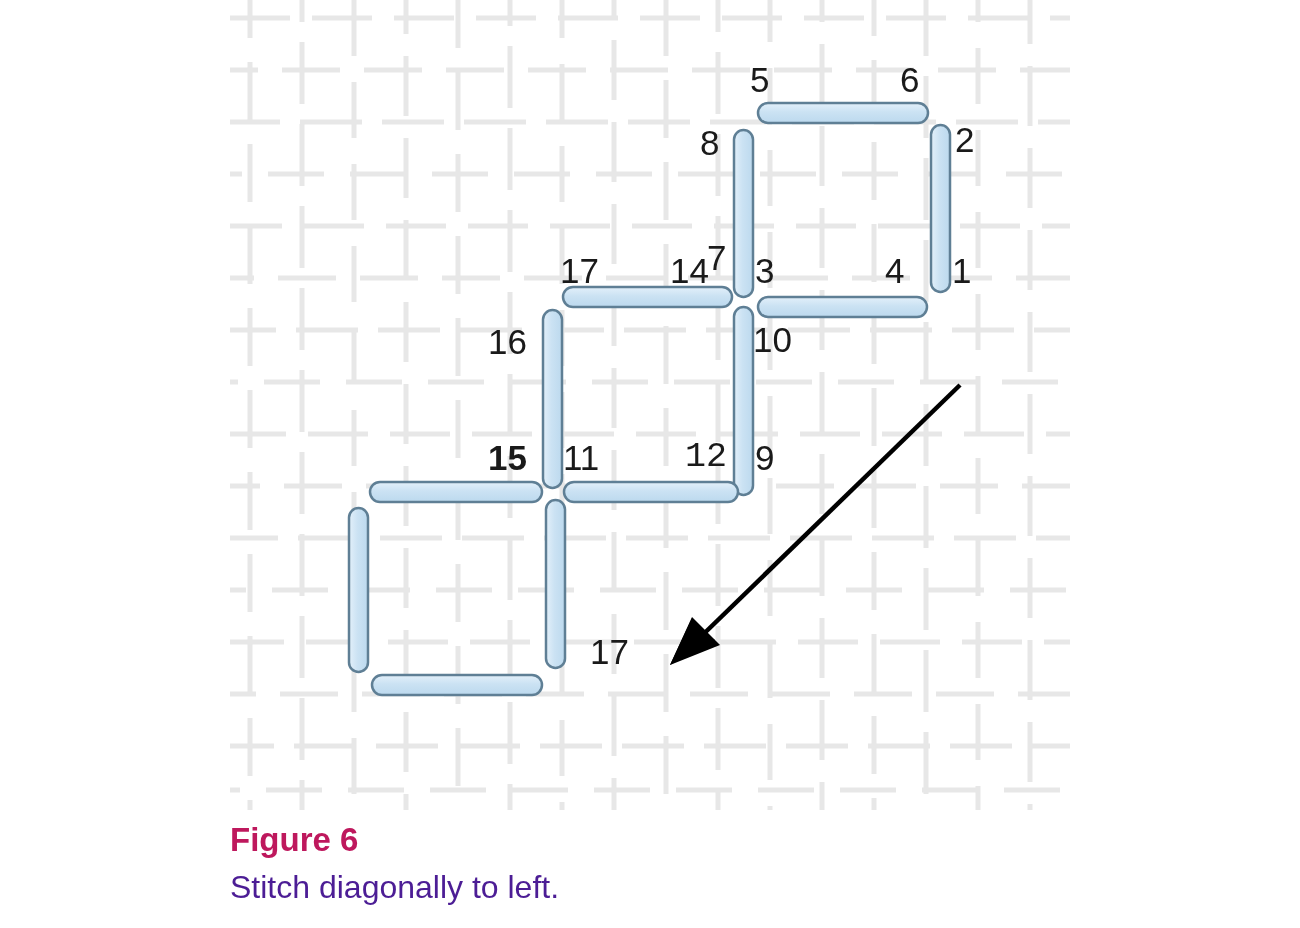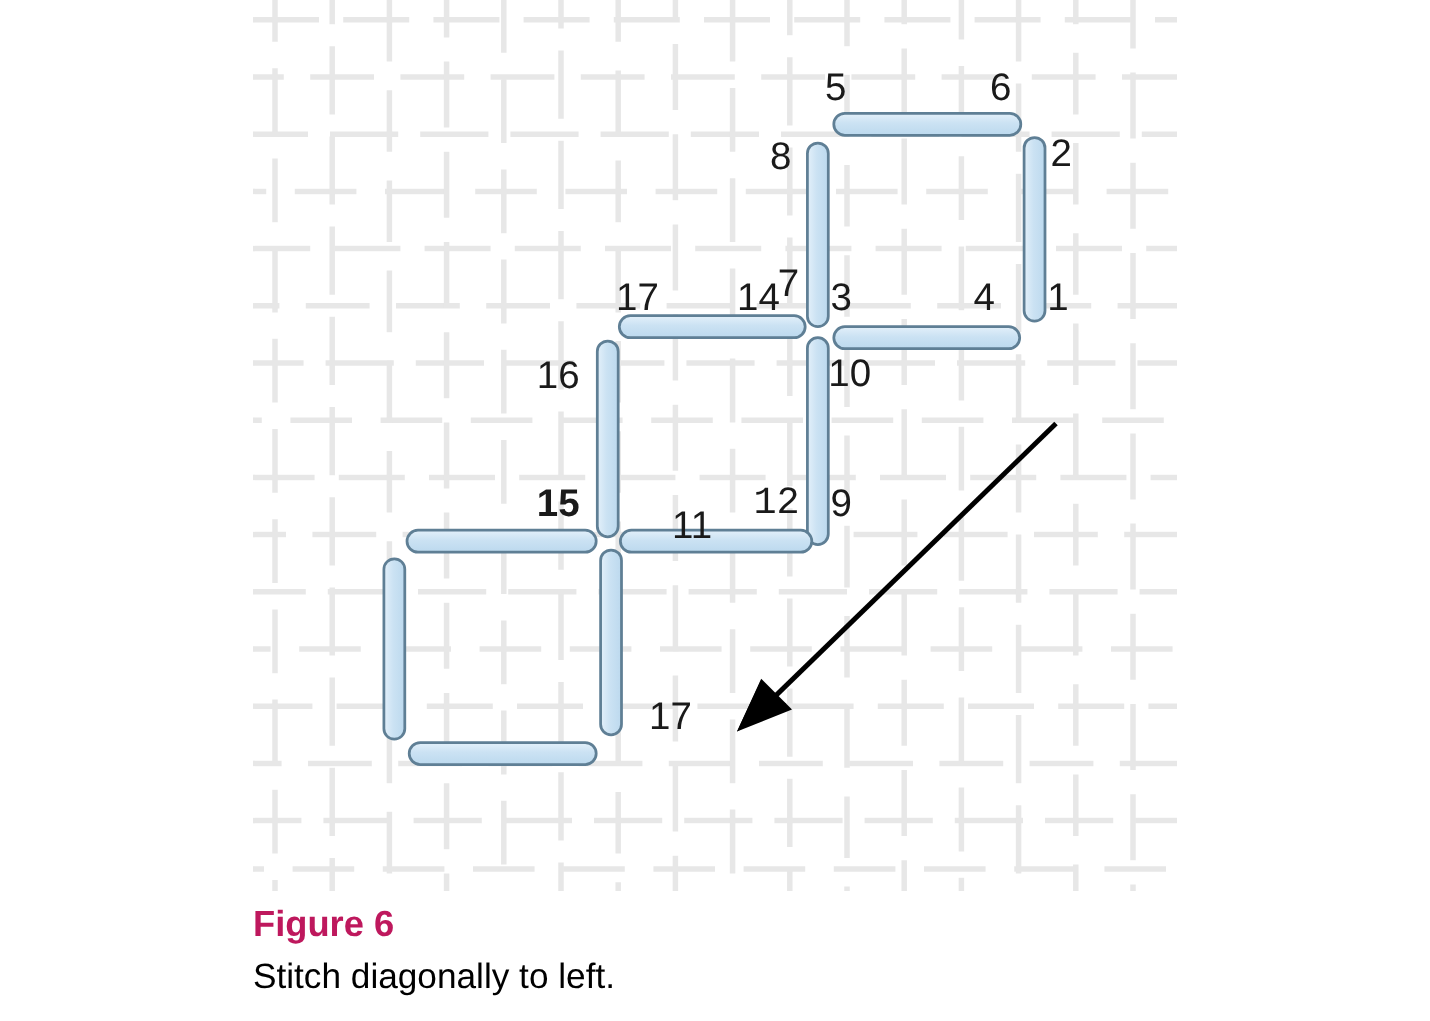--- a/index.html
+++ b/index.html
@@ -56,21 +56,21 @@
     font-weight: bold;
     font-size: 33px;
     line-height: 40px;
     color: #be185d;
     margin: 0 0 8px 0;
   }
   #caption-text {
     font-family: "Liberation Sans", sans-serif;
     font-size: 32px;
     line-height: 38px;
-    color: #000000;
+    color: #4c1d95;
     margin: 0;
   }
 </style>
 </head>
 <body>
 
 <div id="figure-root">
 
   <div id="diagram-area">
 
@@ -165,21 +165,21 @@
     <span class="stitch-label" style="left:725px; top:122px;">2</span>
     <span class="stitch-label" style="left:330px; top:253px;">17</span>
     <span class="stitch-label" style="left:440px; top:253px;">14</span>
     <span class="stitch-label" style="left:477px; top:240px;">7</span>
     <span class="stitch-label" style="left:525px; top:253px;">3</span>
     <span class="stitch-label" style="left:655px; top:253px;">4</span>
     <span class="stitch-label" style="left:722px; top:253px;">1</span>
     <span class="stitch-label" style="left:258px; top:324px;">16</span>
     <span class="stitch-label" style="left:523px; top:322px;">10</span>
     <span class="stitch-label" style="left:258px; top:440px;font-weight:bold;">15</span>
-    <span class="stitch-label" style="left:333px; top:460px;padding-left:48px;">11</span>
+    <span class="stitch-label" style="left:333px; top:440px;">11</span>
     <span class="stitch-label" style="left:455px; top:440px;font-family:Liberation Mono, monospace;">12</span>
     <span class="stitch-label" style="left:525px; top:440px;">9</span>
     <span class="stitch-label" style="left:360px; top:634px;">17</span>
 
   </div>
 
   <div id="caption-block">
     <p id="caption-title">Figure 6</p>
     <p id="caption-text">Stitch diagonally to left.</p>
   </div>

